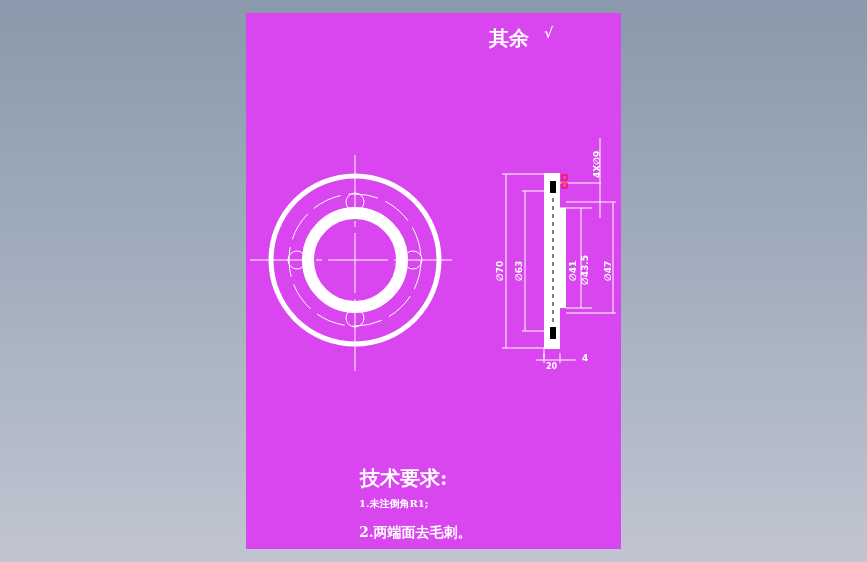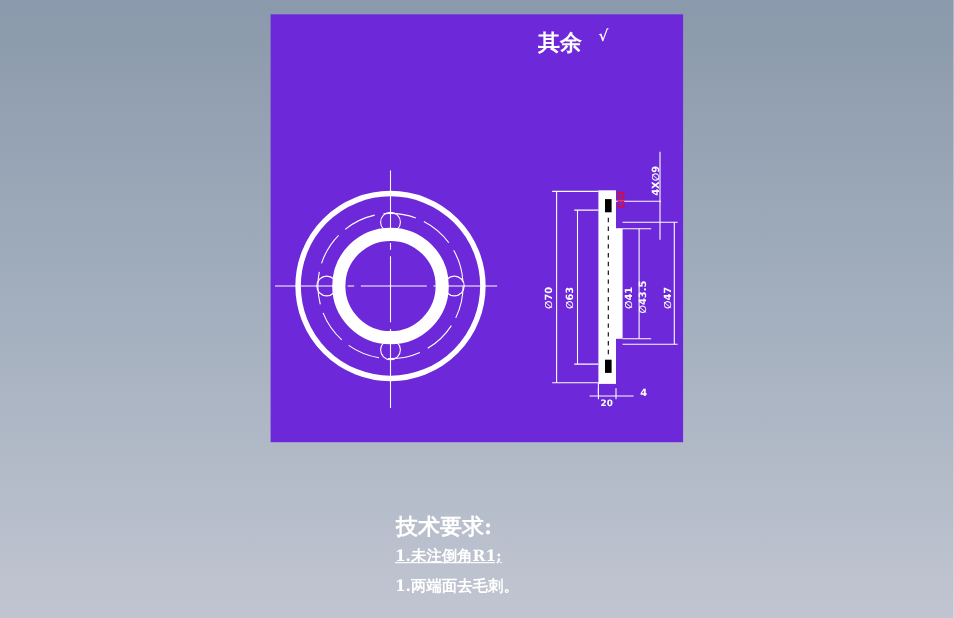--- a/index.html
+++ b/index.html
@@ -2,28 +2,28 @@
 <html><head>
 <meta charset="utf-8">
 <style>
   html, body { margin: 0; padding: 0; }
   body {
     width: 867px; height: 562px; overflow: hidden; position: relative;
     background: linear-gradient(to bottom, #8a99ab 0%, #a3afbe 50%, #c1c5d1 100%);
     font-family: "DejaVu Sans", sans-serif;
   }
   .paper {
-    position: absolute; left: 246px; top: 13px; width: 375px; height: 389px;
-    background: #6d28d9;
+    position: absolute; left: 246px; top: 13px; width: 375px; height: 536px;
+    background: #d946ef;
   }
   .paper svg { position: absolute; left: 0; top: 0; }
   .txt { position: absolute; color: #fff; font-family: "DejaVu Serif", serif; white-space: nowrap; }
   .rough { left: 243px; top: 12px; font-size: 20px; font-weight: bold; }
   .tech-title { left: 114px; top: 452px; font-size: 20px; font-weight: bold; }
-  .tech-1 { left: 113px; top: 484px; font-size: 14px; font-weight: bold; text-decoration: underline; }
+  .tech-1 { left: 113px; top: 484px; font-size: 10px; font-weight: bold; }
   .tech-2 { left: 113px; top: 511px; font-size: 14px; font-weight: bold; }
   .dim { position: absolute; color: #fff; font-family: "DejaVu Sans", sans-serif; font-size: 9px; font-weight: bold;
          transform-origin: left top; transform: rotate(-90deg); white-space: nowrap; }
 </style>
 </head>
 <body>
 
 <div class="paper">
   <svg width="375" height="536" viewBox="0 0 375 536">
 
@@ -82,14 +82,14 @@
   <div class="dim" style="left:249px;top:268px;">∅70</div>
   <div class="dim" style="left:268px;top:268px;">∅63</div>
   <div class="dim" style="left:322px;top:268px;">∅41</div>
   <div class="dim" style="left:334px;top:272px;">∅43.5</div>
   <div class="dim" style="left:357px;top:268px;">∅47</div>
   <div class="dim" style="left:300px;top:349px;transform:none;font-size:8px;">20</div>
   <div class="dim" style="left:336px;top:340px;transform:none;">4</div>
 
   <div class="txt tech-title">技术要求:</div>
   <div class="txt tech-1">1.未注倒角R1;</div>
-  <div class="txt tech-2">1.两端面去毛刺。</div>
+  <div class="txt tech-2">2.两端面去毛刺。</div>
 </div>
 
 </body></html>

